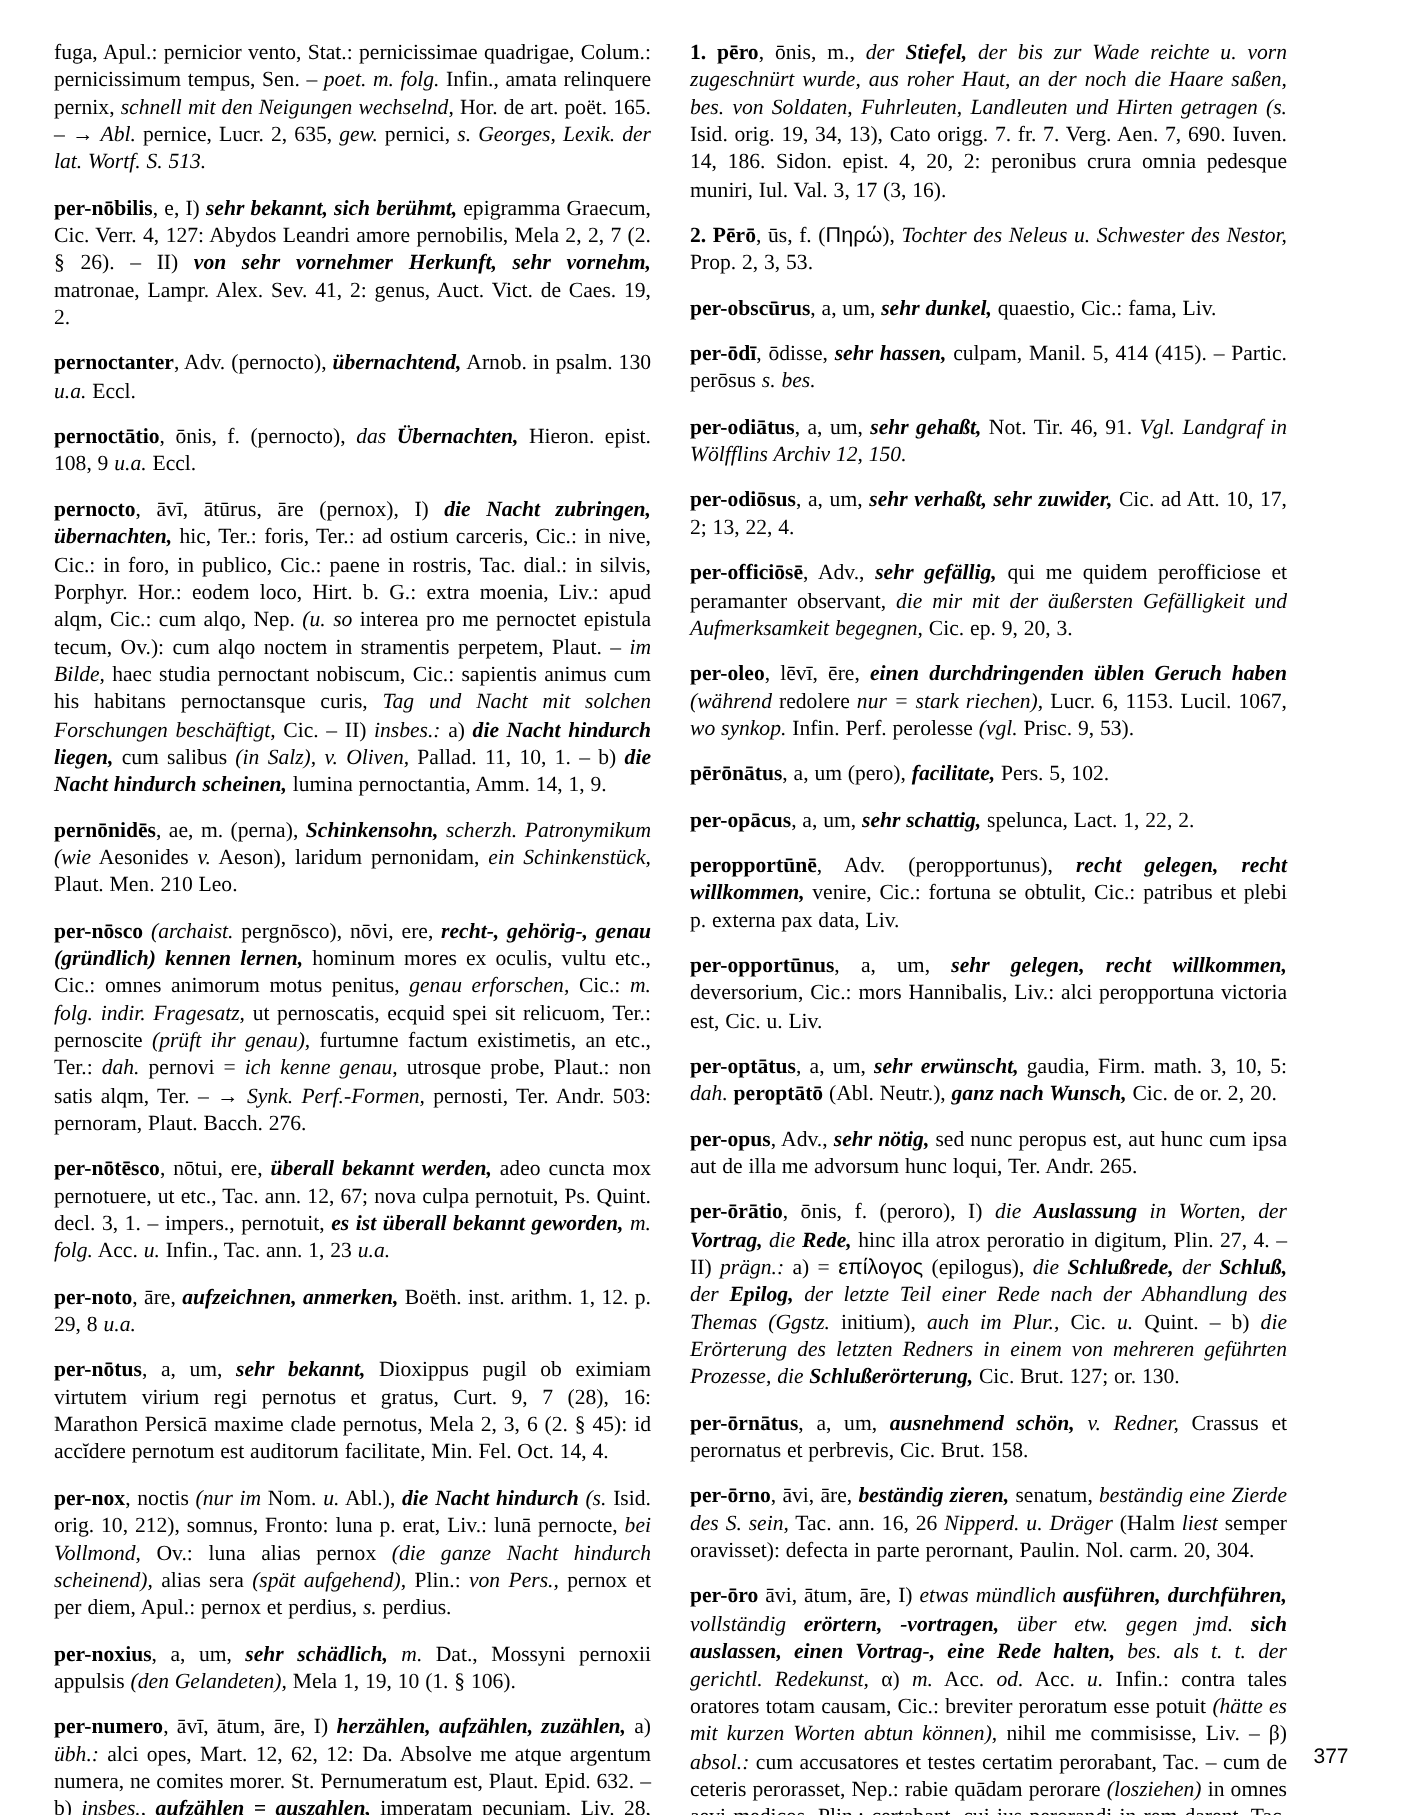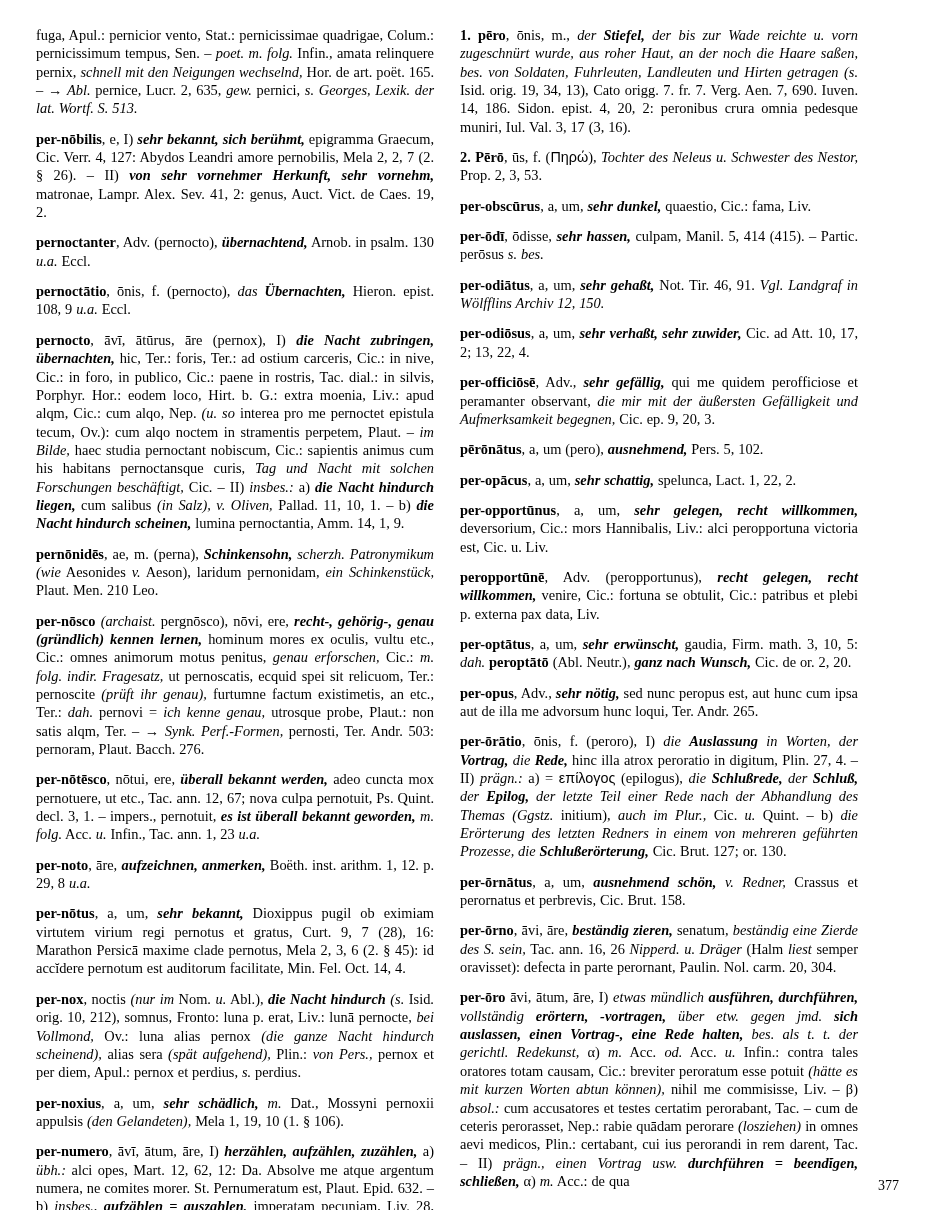--- a/index.html
+++ b/index.html
@@ -41,23 +41,23 @@
     margin: 0;
     word-spacing: 0.02em;
   }
   .entry + .entry { margin-top: 12px; }
   b { font-weight: bold; }
   i { font-style: italic; }
   .greek { font-family: Liberation Sans, sans-serif; font-style: normal; }
   .pagenum {
     position: absolute;
     right: 36px;
-    bottom: 16px;
+    bottom: 32px;
     font-size: 14px;
-    font-family: Liberation Serif, serif;
+    font-family: Liberation Sans, sans-serif;
   }
 </style>
 </head>
 <body>
 
 <div id="page">
   <div class="columns">
     <div class="col" id="left-col">
         <p class="entry">fuga, Apul.: pernicior vento, Stat.: pernicissimae quadrigae, Colum.: pernicissimum tempus, Sen. – <i>poet. m. folg.</i> Infin., amata relinquere pernix, <i>schnell mit den Neigungen wechselnd,</i> Hor. de art. poët. 165. – → <i>Abl.</i> pernice, Lucr. 2, 635, <i>gew.</i> pernici, <i>s. Georges, Lexik. der lat. Wortf. S. 513.</i></p>
         <p class="entry"><b>per-nōbilis</b>, e, I) <b><i>sehr bekannt, sich berühmt,</i></b> epigramma Graecum, Cic. Verr. 4, 127: Abydos Leandri amore pernobilis, Mela 2, 2, 7 (2. § 26). – II) <b><i>von sehr vornehmer Herkunft, sehr vornehm,</i></b> matronae, Lampr. Alex. Sev. 41, 2: genus, Auct. Vict. de Caes. 19, 2.</p>
@@ -74,24 +74,25 @@
         <p class="entry"><b>per-numero</b>, āvī, ātum, āre, I) <b><i>herzählen, aufzählen, zuzählen,</i></b> a) <i>übh.:</i> alci opes, Mart. 12, 62, 12: Da. Absolve me atque argentum numera, ne comites morer. St. Pernumeratum est, Plaut. Epid. 632. – b) <i>insbes.,</i> <b><i>aufzählen = auszahlen,</i></b> imperatam pecuniam, Liv. 28, 34, 12: de capite deducite, quod usuris pernumeratum est, Liv. 6, 15, 10. – II) <b><i>durchzählen, Stück für Stück zählen,</i></b> res hereditarias, Ulp. dig. 37, 9, 1. § 24.</p>
       </div>
     <div class="col" id="right-col">
         <p class="entry"><b>1. pēro</b>, ōnis, m., <i>der <b>Stiefel,</b> der bis zur Wade reichte u. vorn zugeschnürt wurde, aus roher Haut, an der noch die Haare saßen, bes. von Soldaten, Fuhrleuten, Landleuten und Hirten getragen (s.</i> Isid. orig. 19, 34, 13), Cato origg. 7. fr. 7. Verg. Aen. 7, 690. Iuven. 14, 186. Sidon. epist. 4, 20, 2: peronibus crura omnia pedesque muniri, Iul. Val. 3, 17 (3, 16).</p>
         <p class="entry"><b>2. Pērō</b>, ūs, f. (<span class="greek">Πηρώ</span>), <i>Tochter des Neleus u. Schwester des Nestor,</i> Prop. 2, 3, 53.</p>
         <p class="entry"><b>per-obscūrus</b>, a, um, <b><i>sehr dunkel,</i></b> quaestio, Cic.: fama, Liv.</p>
         <p class="entry"><b>per-ōdī</b>, ōdisse, <b><i>sehr hassen,</i></b> culpam, Manil. 5, 414 (415). – Partic. perōsus <i>s. bes.</i></p>
         <p class="entry"><b>per-odiātus</b>, a, um, <b><i>sehr gehaßt,</i></b> Not. Tir. 46, 91. <i>Vgl. Landgraf in Wölfflins Archiv 12, 150.</i></p>
         <p class="entry"><b>per-odiōsus</b>, a, um, <b><i>sehr verhaßt, sehr zuwider,</i></b> Cic. ad Att. 10, 17, 2; 13, 22, 4.</p>
         <p class="entry"><b>per-officiōsē</b>, Adv., <b><i>sehr gefällig,</i></b> qui me quidem perofficiose et peramanter observant, <i>die mir mit der äußersten Gefälligkeit und Aufmerksamkeit begegnen,</i> Cic. ep. 9, 20, 3.</p>
-        <p class="entry"><b>pērōnātus</b>, a, um (pero), <b><i>ausnehmend,</i></b> Pers. 5, 102.</p>
+        <p class="entry"><b>per-oleo</b>, lēvī, ēre, <b><i>einen durchdringenden üblen Geruch haben</i></b> <i>(während</i> redolere <i>nur = stark riechen),</i> Lucr. 6, 1153. Lucil. 1067, <i>wo synkop.</i> Infin. Perf. perolesse <i>(vgl.</i> Prisc. 9, 53).</p>
+        <p class="entry"><b>pērōnātus</b>, a, um (pero), <b><i>facilitate,</i></b> Pers. 5, 102.</p>
         <p class="entry"><b>per-opācus</b>, a, um, <b><i>sehr schattig,</i></b> spelunca, Lact. 1, 22, 2.</p>
+        <p class="entry"><b>peropportūnē</b>, Adv. (peropportunus), <b><i>recht gelegen, recht willkommen,</i></b> venire, Cic.: fortuna se obtulit, Cic.: patribus et plebi p. externa pax data, Liv.</p>
         <p class="entry"><b>per-opportūnus</b>, a, um, <b><i>sehr gelegen, recht willkommen,</i></b> deversorium, Cic.: mors Hannibalis, Liv.: alci peropportuna victoria est, Cic. u. Liv.</p>
-        <p class="entry"><b>peropportūnē</b>, Adv. (peropportunus), <b><i>recht gelegen, recht willkommen,</i></b> venire, Cic.: fortuna se obtulit, Cic.: patribus et plebi p. externa pax data, Liv.</p>
         <p class="entry"><b>per-optātus</b>, a, um, <b><i>sehr erwünscht,</i></b> gaudia, Firm. math. 3, 10, 5: <i>dah.</i> <b>peroptātō</b> (Abl. Neutr.), <b><i>ganz nach Wunsch,</i></b> Cic. de or. 2, 20.</p>
         <p class="entry"><b>per-opus</b>, Adv., <b><i>sehr nötig,</i></b> sed nunc peropus est, aut hunc cum ipsa aut de illa me advorsum hunc loqui, Ter. Andr. 265.</p>
         <p class="entry"><b>per-ōrātio</b>, ōnis, f. (peroro), I) <i>die <b>Auslassung</b> in Worten, der <b>Vortrag,</b> die <b>Rede,</b></i> hinc illa atrox peroratio in digitum, Plin. 27, 4. – II) <i>prägn.:</i> a) = <span class="greek">επίλογος</span> (epilogus), <i>die <b>Schlußrede,</b> der <b>Schluß,</b> der <b>Epilog,</b> der letzte Teil einer Rede nach der Abhandlung des Themas (Ggstz.</i> initium), <i>auch im Plur.,</i> Cic. <i>u.</i> Quint. – b) <i>die Erörterung des letzten Redners in einem von mehreren geführten Prozesse, die <b>Schlußerörterung,</b></i> Cic. Brut. 127; or. 130.</p>
         <p class="entry"><b>per-ōrnātus</b>, a, um, <b><i>ausnehmend schön,</i></b> <i>v. Redner,</i> Crassus et perornatus et perbrevis, Cic. Brut. 158.</p>
         <p class="entry"><b>per-ōrno</b>, āvi, āre, <b><i>beständig zieren,</i></b> senatum, <i>beständig eine Zierde des S. sein,</i> Tac. ann. 16, 26 <i>Nipperd. u. Dräger</i> (Halm <i>liest</i> semper oravisset): defecta in parte perornant, Paulin. Nol. carm. 20, 304.</p>
         <p class="entry"><b>per-ōro</b> āvi, ātum, āre, I) <i>etwas mündlich <b>ausführen, durchführen,</b> vollständig <b>erörtern, -vortragen,</b> über etw. gegen jmd. <b>sich auslassen, einen Vortrag-, eine Rede halten,</b> bes. als t. t. der gerichtl. Redekunst,</i> α) <i>m.</i> Acc. <i>od.</i> Acc. <i>u.</i> Infin.: contra tales oratores totam causam, Cic.: breviter peroratum esse potuit <i>(hätte es mit kurzen Worten abtun können),</i> nihil me commisisse, Liv. – β) <i>absol.:</i> cum accusatores et testes certatim perorabant, Tac. – cum de ceteris perorasset, Nep.: rabie quādam perorare <i>(losziehen)</i> in omnes aevi medicos, Plin.: certabant, cui ius perorandi in rem darent, Tac. – II) <i>prägn., einen Vortrag usw.</i> <b><i>durchführen = beendĭgen, schließen,</i></b> α) <i>m.</i> Acc.: de qua</p>
       </div>
   </div>
   <div class="pagenum">377</div>
 </div>

